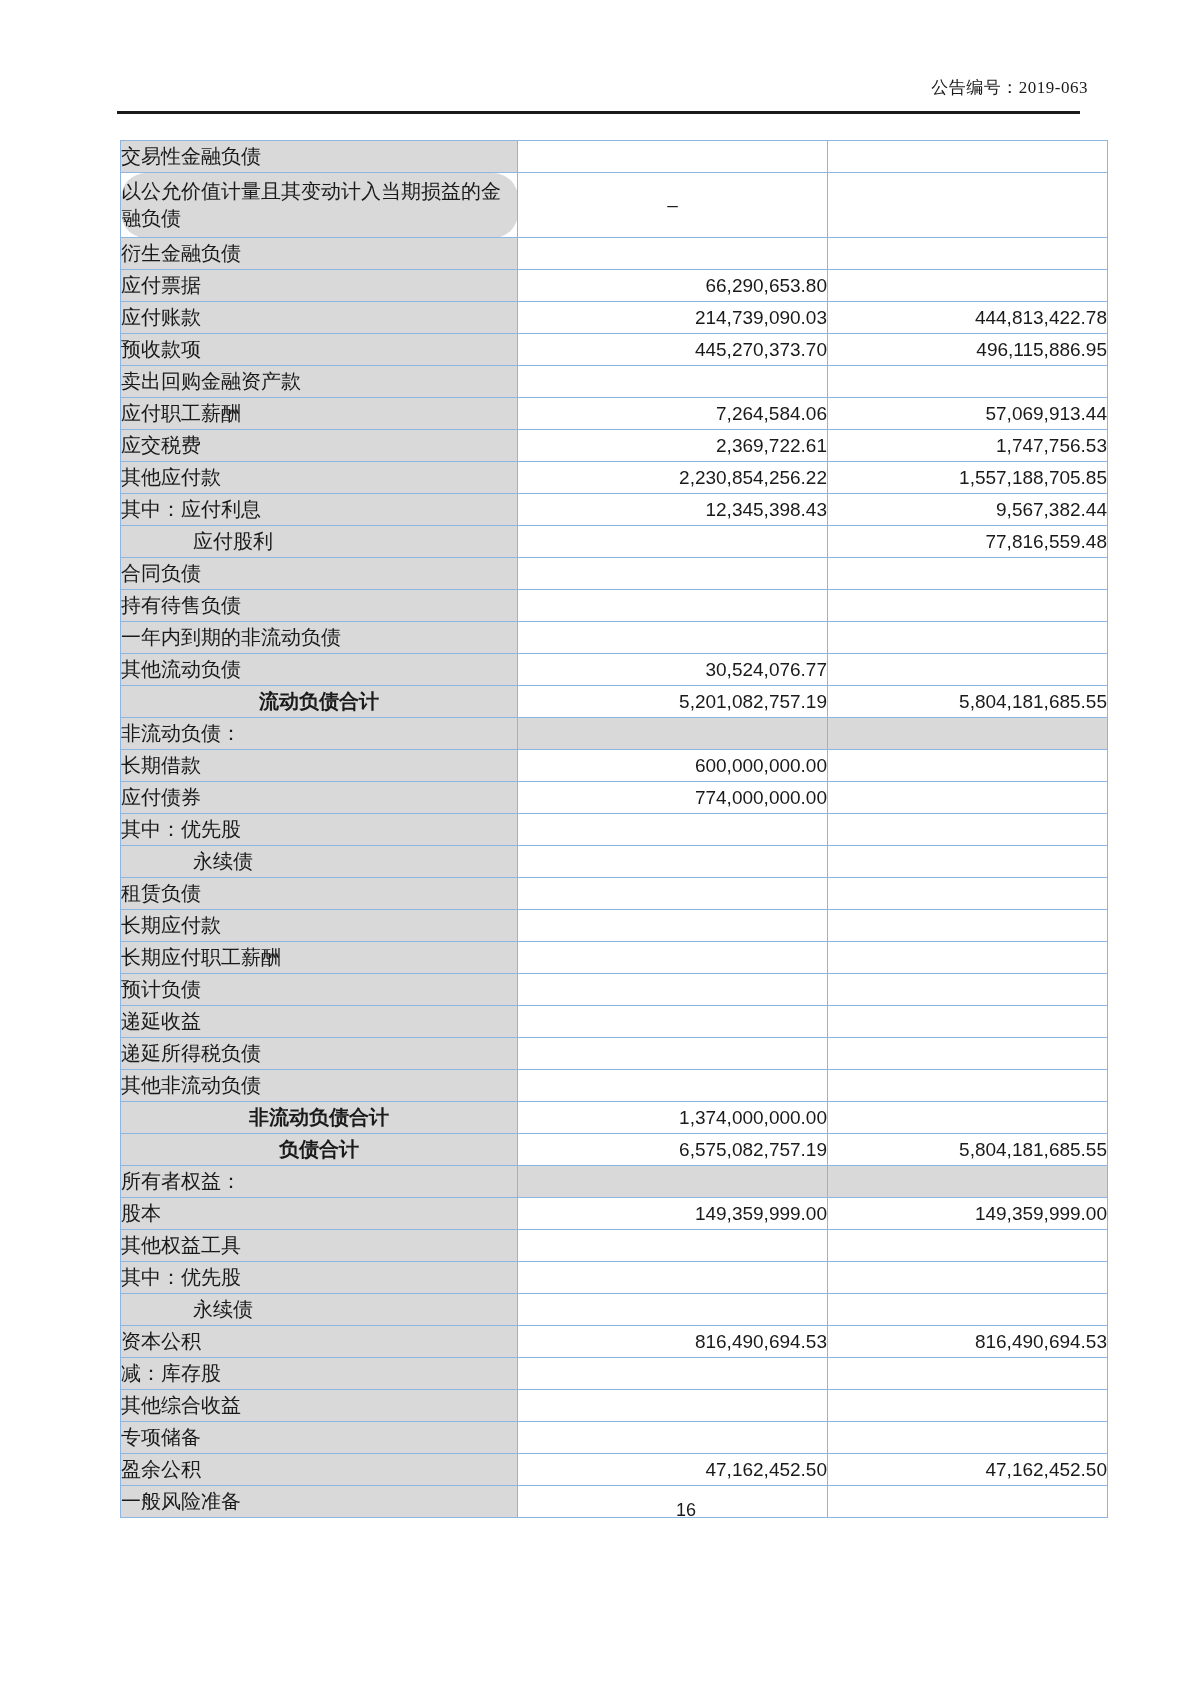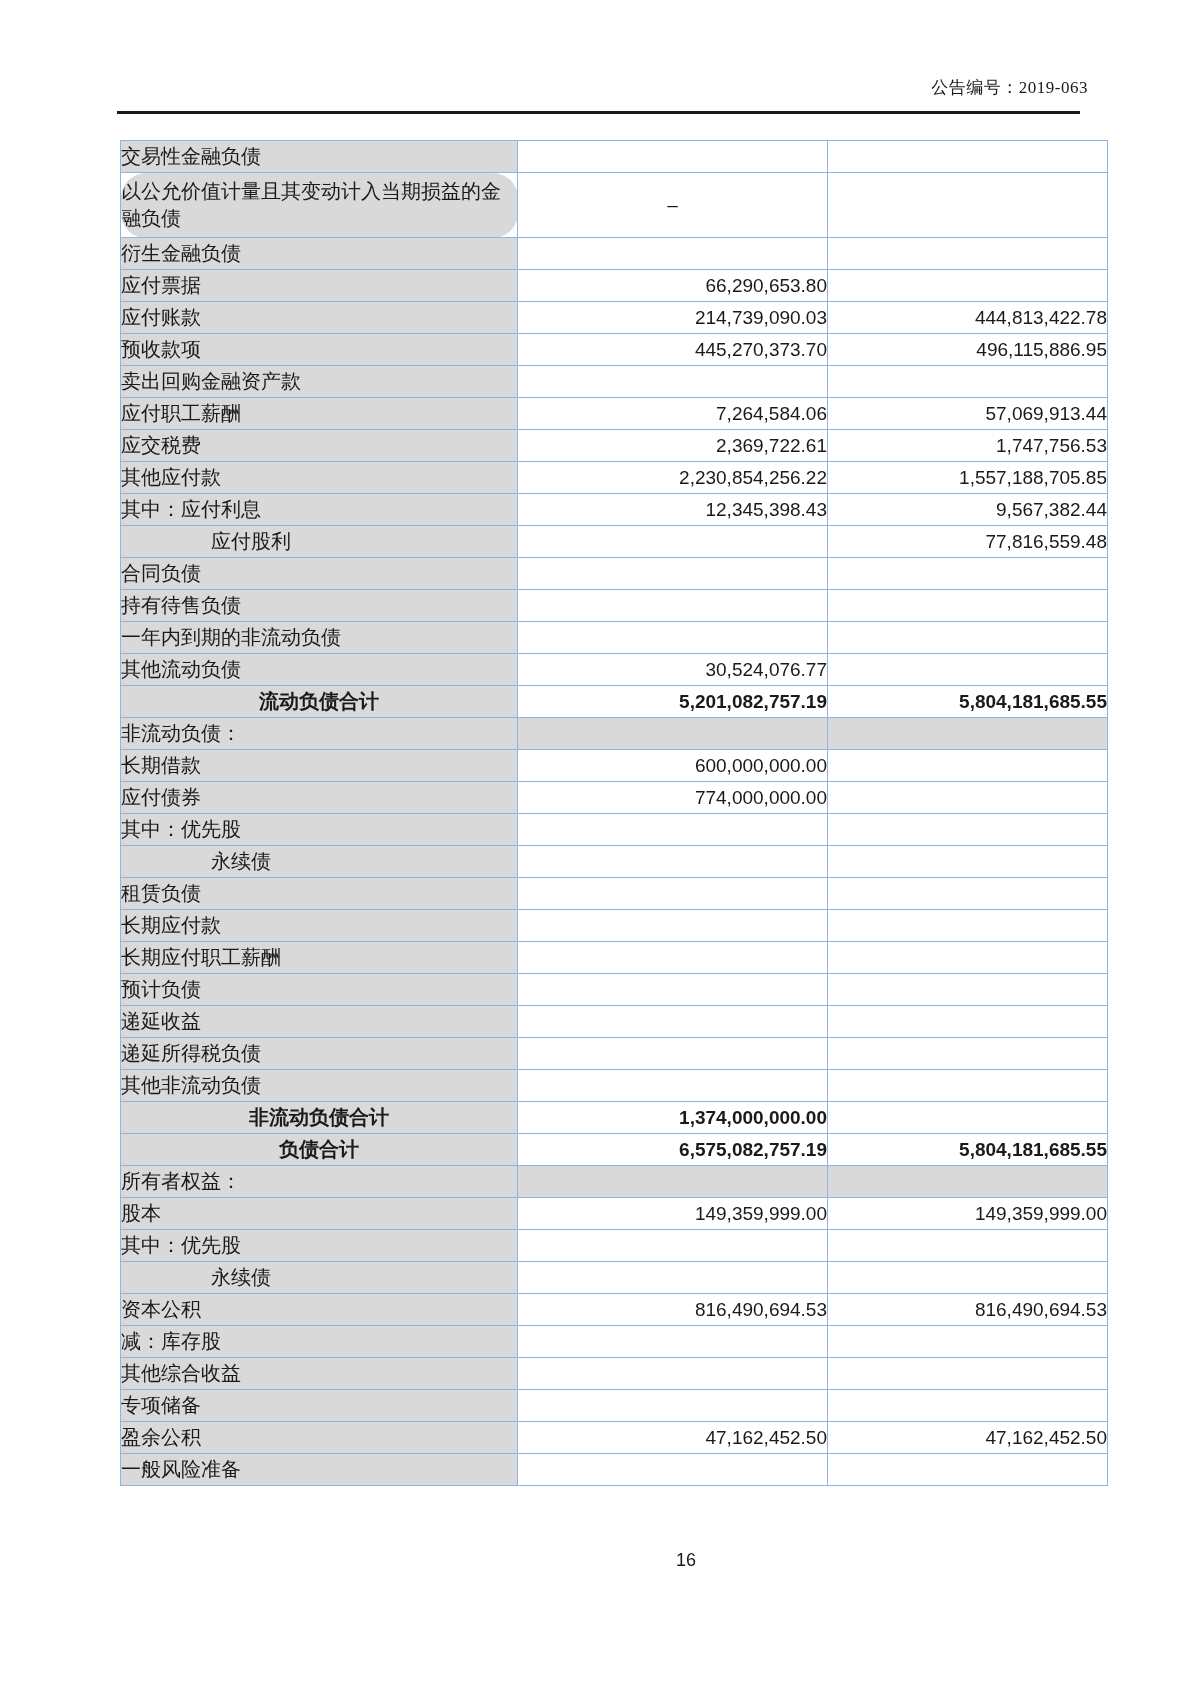--- a/index.html
+++ b/index.html
@@ -50,27 +50,27 @@
     background:#ffffff;
     text-align:right;
     padding-right:12px;
     font-family:"Liberation Sans", sans-serif;
     font-size:19px;
   }
   tr.tall td{height:64px;}
   tr.tall td.c-label{vertical-align:middle;border-radius:25px;}
   td.c-num.dash{text-align:center;padding-right:0;}
   tr.total td.c-label{font-weight:bold;text-align:center;padding-left:0;margin-left:36px;}
-  tr.total td.c-num{font-weight:bold;}
+  tr.total td.c-num{font-weight:normal;}
   tr.section td{background:#d9d9d9;}
   tr.section td.c-label{font-weight:normal;}
-  td.c-label.indent{padding-left:90px;}
+  td.c-label.indent{padding-left:72px;}
   .page-num{
     position:absolute;
-    top:1550px;left:686px;
+    top:1500px;left:686px;
     transform:translateX(-50%);
     font-size:18px;
     font-family:"Liberation Sans", sans-serif;
   }
 </style>
 </head>
 <body>
 
 <div class="page">
 
@@ -244,20 +244,25 @@
           <td class="c-label">所有者权益：</td>
           <td class="c-num"></td>
           <td class="c-num"></td>
         </tr>
         <tr class="">
           <td class="c-label">股本</td>
           <td class="c-num">149,359,999.00</td>
           <td class="c-num">149,359,999.00</td>
         </tr>
         <tr class="">
+          <td class="c-label">其他权益工具</td>
+          <td class="c-num"></td>
+          <td class="c-num"></td>
+        </tr>
+        <tr class="">
           <td class="c-label">其中：优先股</td>
           <td class="c-num"></td>
           <td class="c-num"></td>
         </tr>
         <tr class="">
           <td class="c-label indent">永续债</td>
           <td class="c-num"></td>
           <td class="c-num"></td>
         </tr>
         <tr class="">

